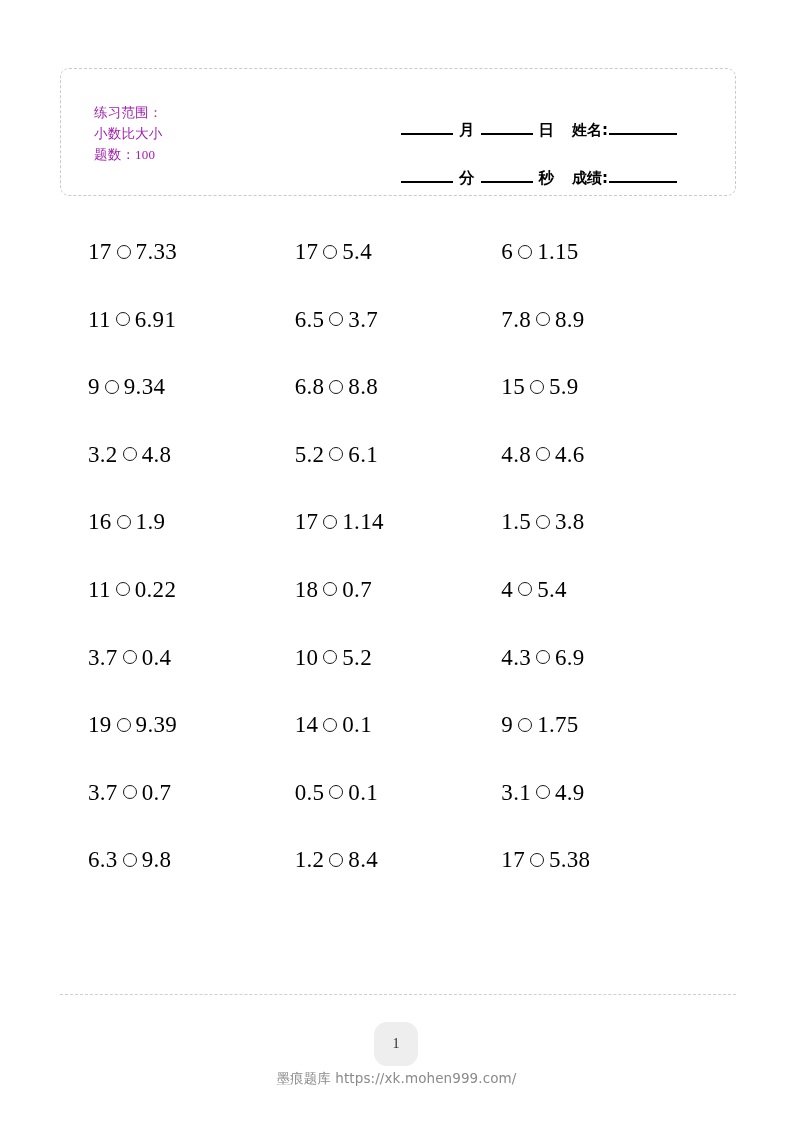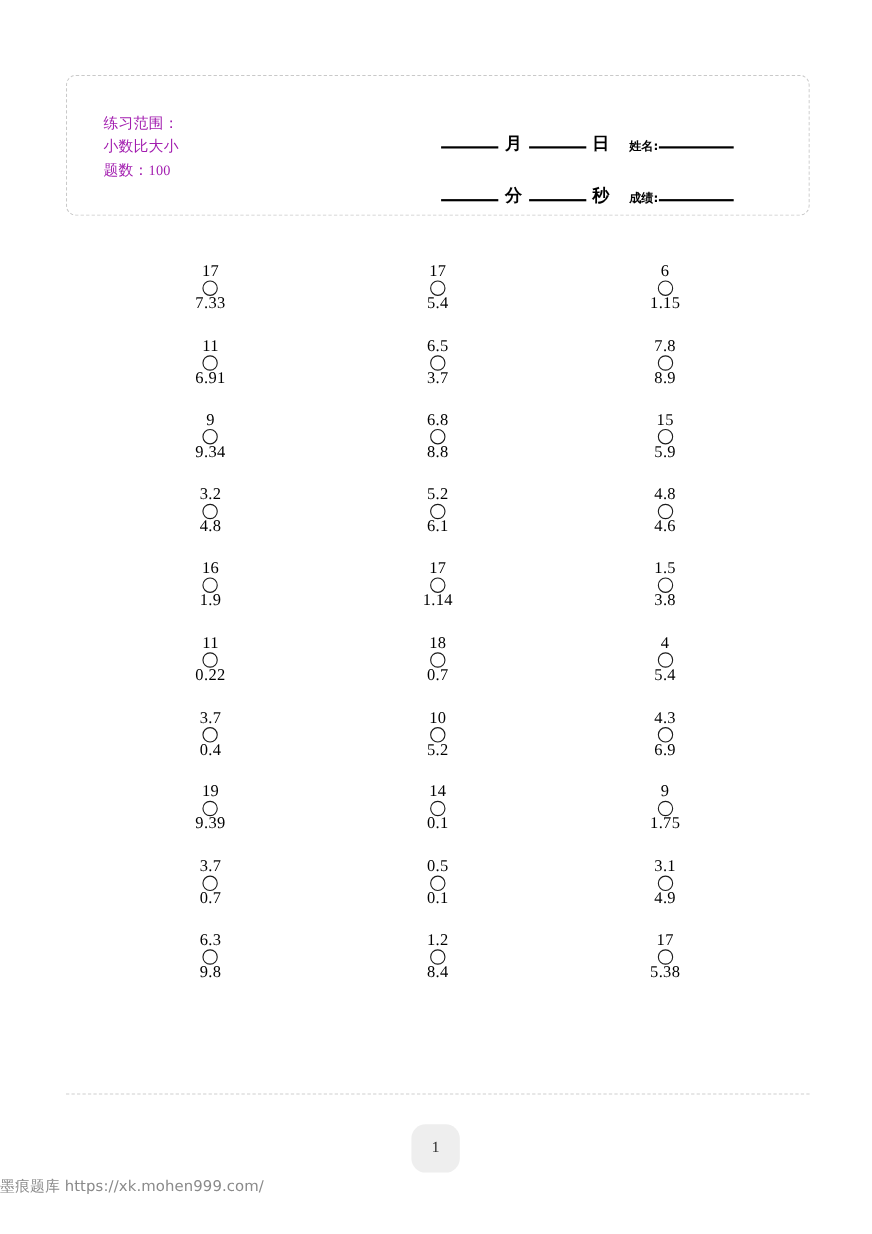--- a/index.html
+++ b/index.html
@@ -73,21 +73,21 @@
   .unit {
     font-family: "DejaVu Sans", "Liberation Sans", sans-serif;
     font-size: 15.5px;
     font-weight: 700;
     padding: 0 6px;
     line-height: 1;
     margin-bottom: 1px;
   }
   .lbl {
     font-family: "DejaVu Sans", "Liberation Sans", sans-serif;
-    font-size: 11px;
+    font-size: 15px;
     font-weight: 700;
     line-height: 1;
     margin-bottom: 1px;
     padding-left: 12px;
     padding-right: 1px;
   }
 
   
   .problems {
     position: absolute;
@@ -95,26 +95,25 @@
     top: 240px;
     width: 620px;
   }
   .prow {
     display: flex;
     height: 67.6px;
     align-items: flex-start;
   }
   .pcell {
     width: 224px;
-    font-size: 15px;
+    font-size: 23px;
     line-height: 1;
     white-space: nowrap;
     display: flex;
     align-items: center;
-    flex-direction: column;
   }
   .pcell .op {
     letter-spacing: 0.3px;
   }
   .pcell .circ {
     display: inline-block;
     width: 14px;
     height: 14px;
     border: 1.1px solid #1a1a1a;
     border-radius: 50%;
@@ -145,20 +144,21 @@
     justify-content: center;
     font-size: 14px;
     color: #2b2b2b;
     font-family: "Liberation Serif", "DejaVu Serif", serif;
   }
   .watermark {
     position: absolute;
     left: 0;
     top: 1070px;
     width: 793px;
+    text-align: center;
     font-size: 13.5px;
     color: #8a8a8a;
     font-family: "DejaVu Sans", "Liberation Sans", sans-serif;
     letter-spacing: 0.1px;
   }
 </style>
 </head>
 <body>
 
 <div class="header-box">

